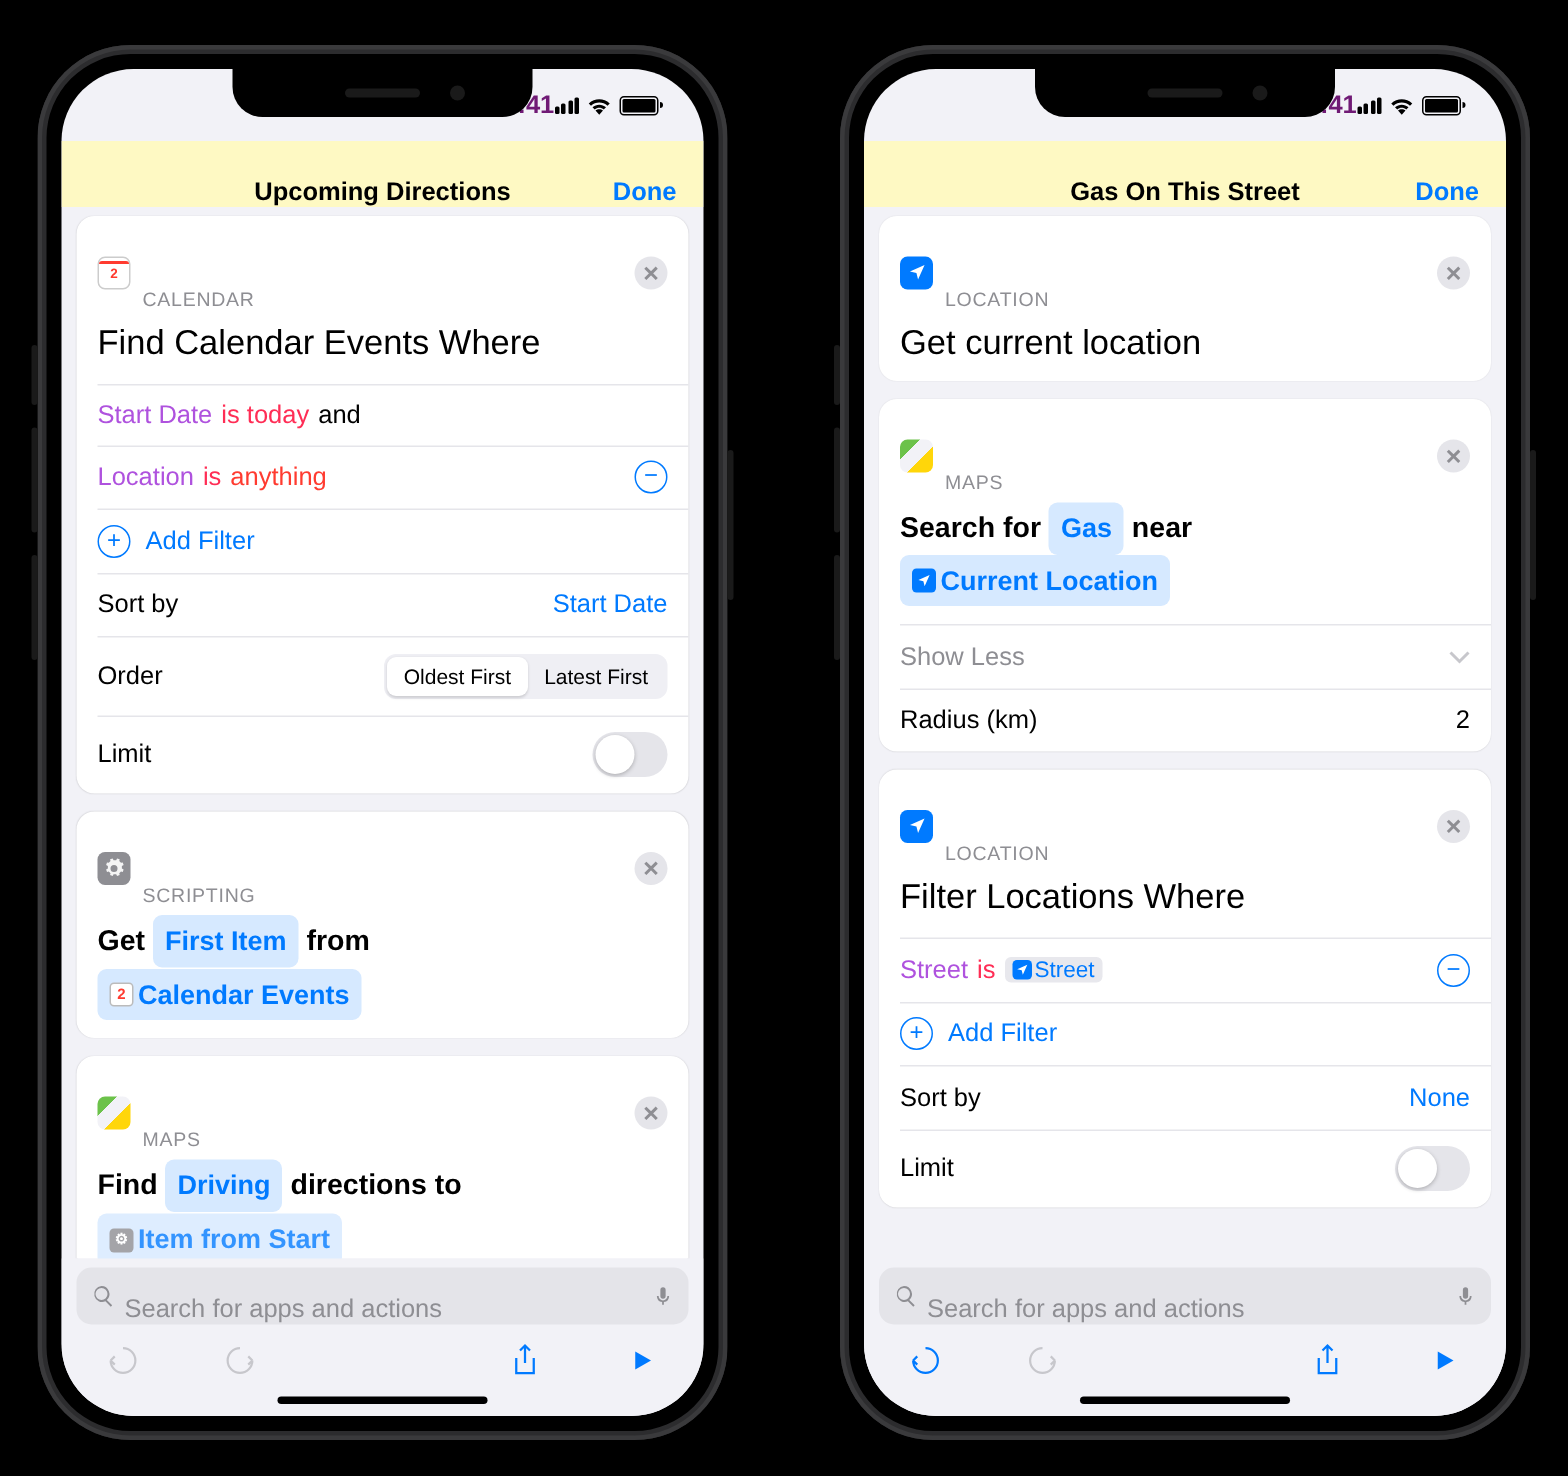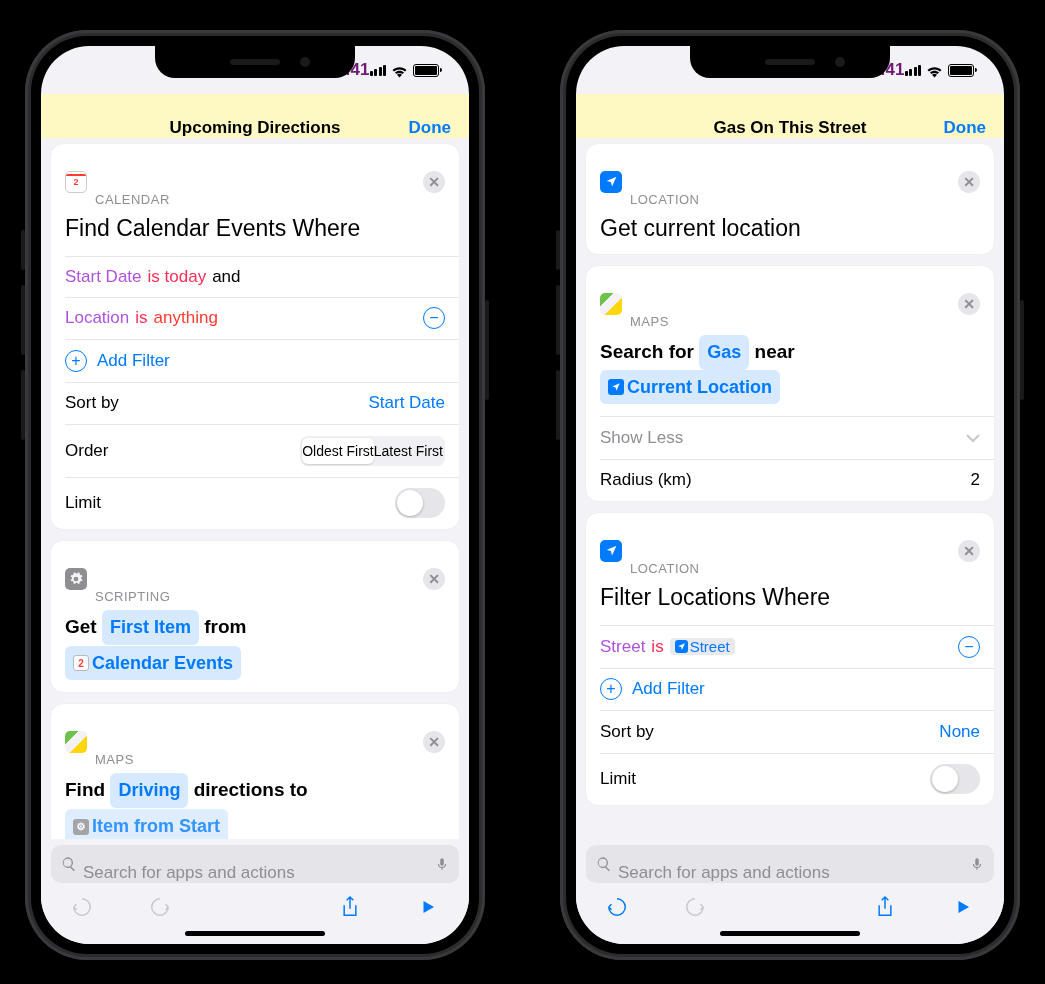--- a/index.html
+++ b/index.html
@@ -89,21 +89,21 @@
   .plain{color:#000;}
   .minus-btn{margin-left:auto;color:#007aff;}
   .circle-btn{width:22px;height:22px;border:1.5px solid #007aff;border-radius:50%;display:inline-flex;align-items:center;justify-content:center;color:#007aff;font-size:16px;font-weight:400;}
   .add-filter{display:flex;align-items:center;gap:10px;padding:10px 14px;font-size:17px;color:#007aff;}
   .token{background:#d6e9ff;color:#007aff;padding:2px 8px;border-radius:6px;font-size:18px;display:inline-flex;align-items:center;gap:3px;}
   .token-mini{background:#e8e8ed;color:#007aff;padding:0 5px;border-radius:4px;font-size:15px;display:inline-flex;align-items:center;gap:2px;}
   .token-mini .micro{width:13px;height:13px;background:#007aff;border-radius:3px;color:#fff;font-size:9px;display:inline-flex;align-items:center;justify-content:center;}
   .inline-sentence{font-size:19px;font-weight:600;color:#000;padding:2px 14px 12px;line-height:1.7;display:block;}
   .inline-sentence .word{font-weight:600;}
   .segmented{display:flex;background:#efeff4;border-radius:8px;padding:2px;font-size:14px;}
-  .segmented .seg{padding:5px 0;border-radius:6px;color:#000;}
+  .segmented .seg{padding:5px 11px;border-radius:6px;color:#000;}
   .segmented .seg.active{background:#fff;box-shadow:0 1px 2px rgba(0,0,0,0.15);}
   .toggle{width:50px;height:30px;background:#e5e5ea;border-radius:15px;position:relative;}
   .toggle::after{content:"";position:absolute;width:26px;height:26px;background:#fff;border-radius:50%;top:2px;left:2px;box-shadow:0 1px 3px rgba(0,0,0,0.25);}
   .bottom-area{flex-shrink:0;background:#f2f2f7;}
   .search-bar{margin:6px 10px 8px;background:#e4e4e9;border-radius:10px;height:38px;display:flex;align-items:center;padding:0 10px;color:#8e8e93;font-size:17px;gap:6px;}
   .search-bar .sp{flex:1;margin-top:19px;}
   .toolbar{display:flex;align-items:center;justify-content:space-between;padding:2px 26px 6px;}
   .tb-btn{color:#007aff;font-size:22px;width:30px;text-align:center;}
   .tb-btn.dim{color:#c7c7cc;}
   .tb-group{display:flex;gap:48px;}

